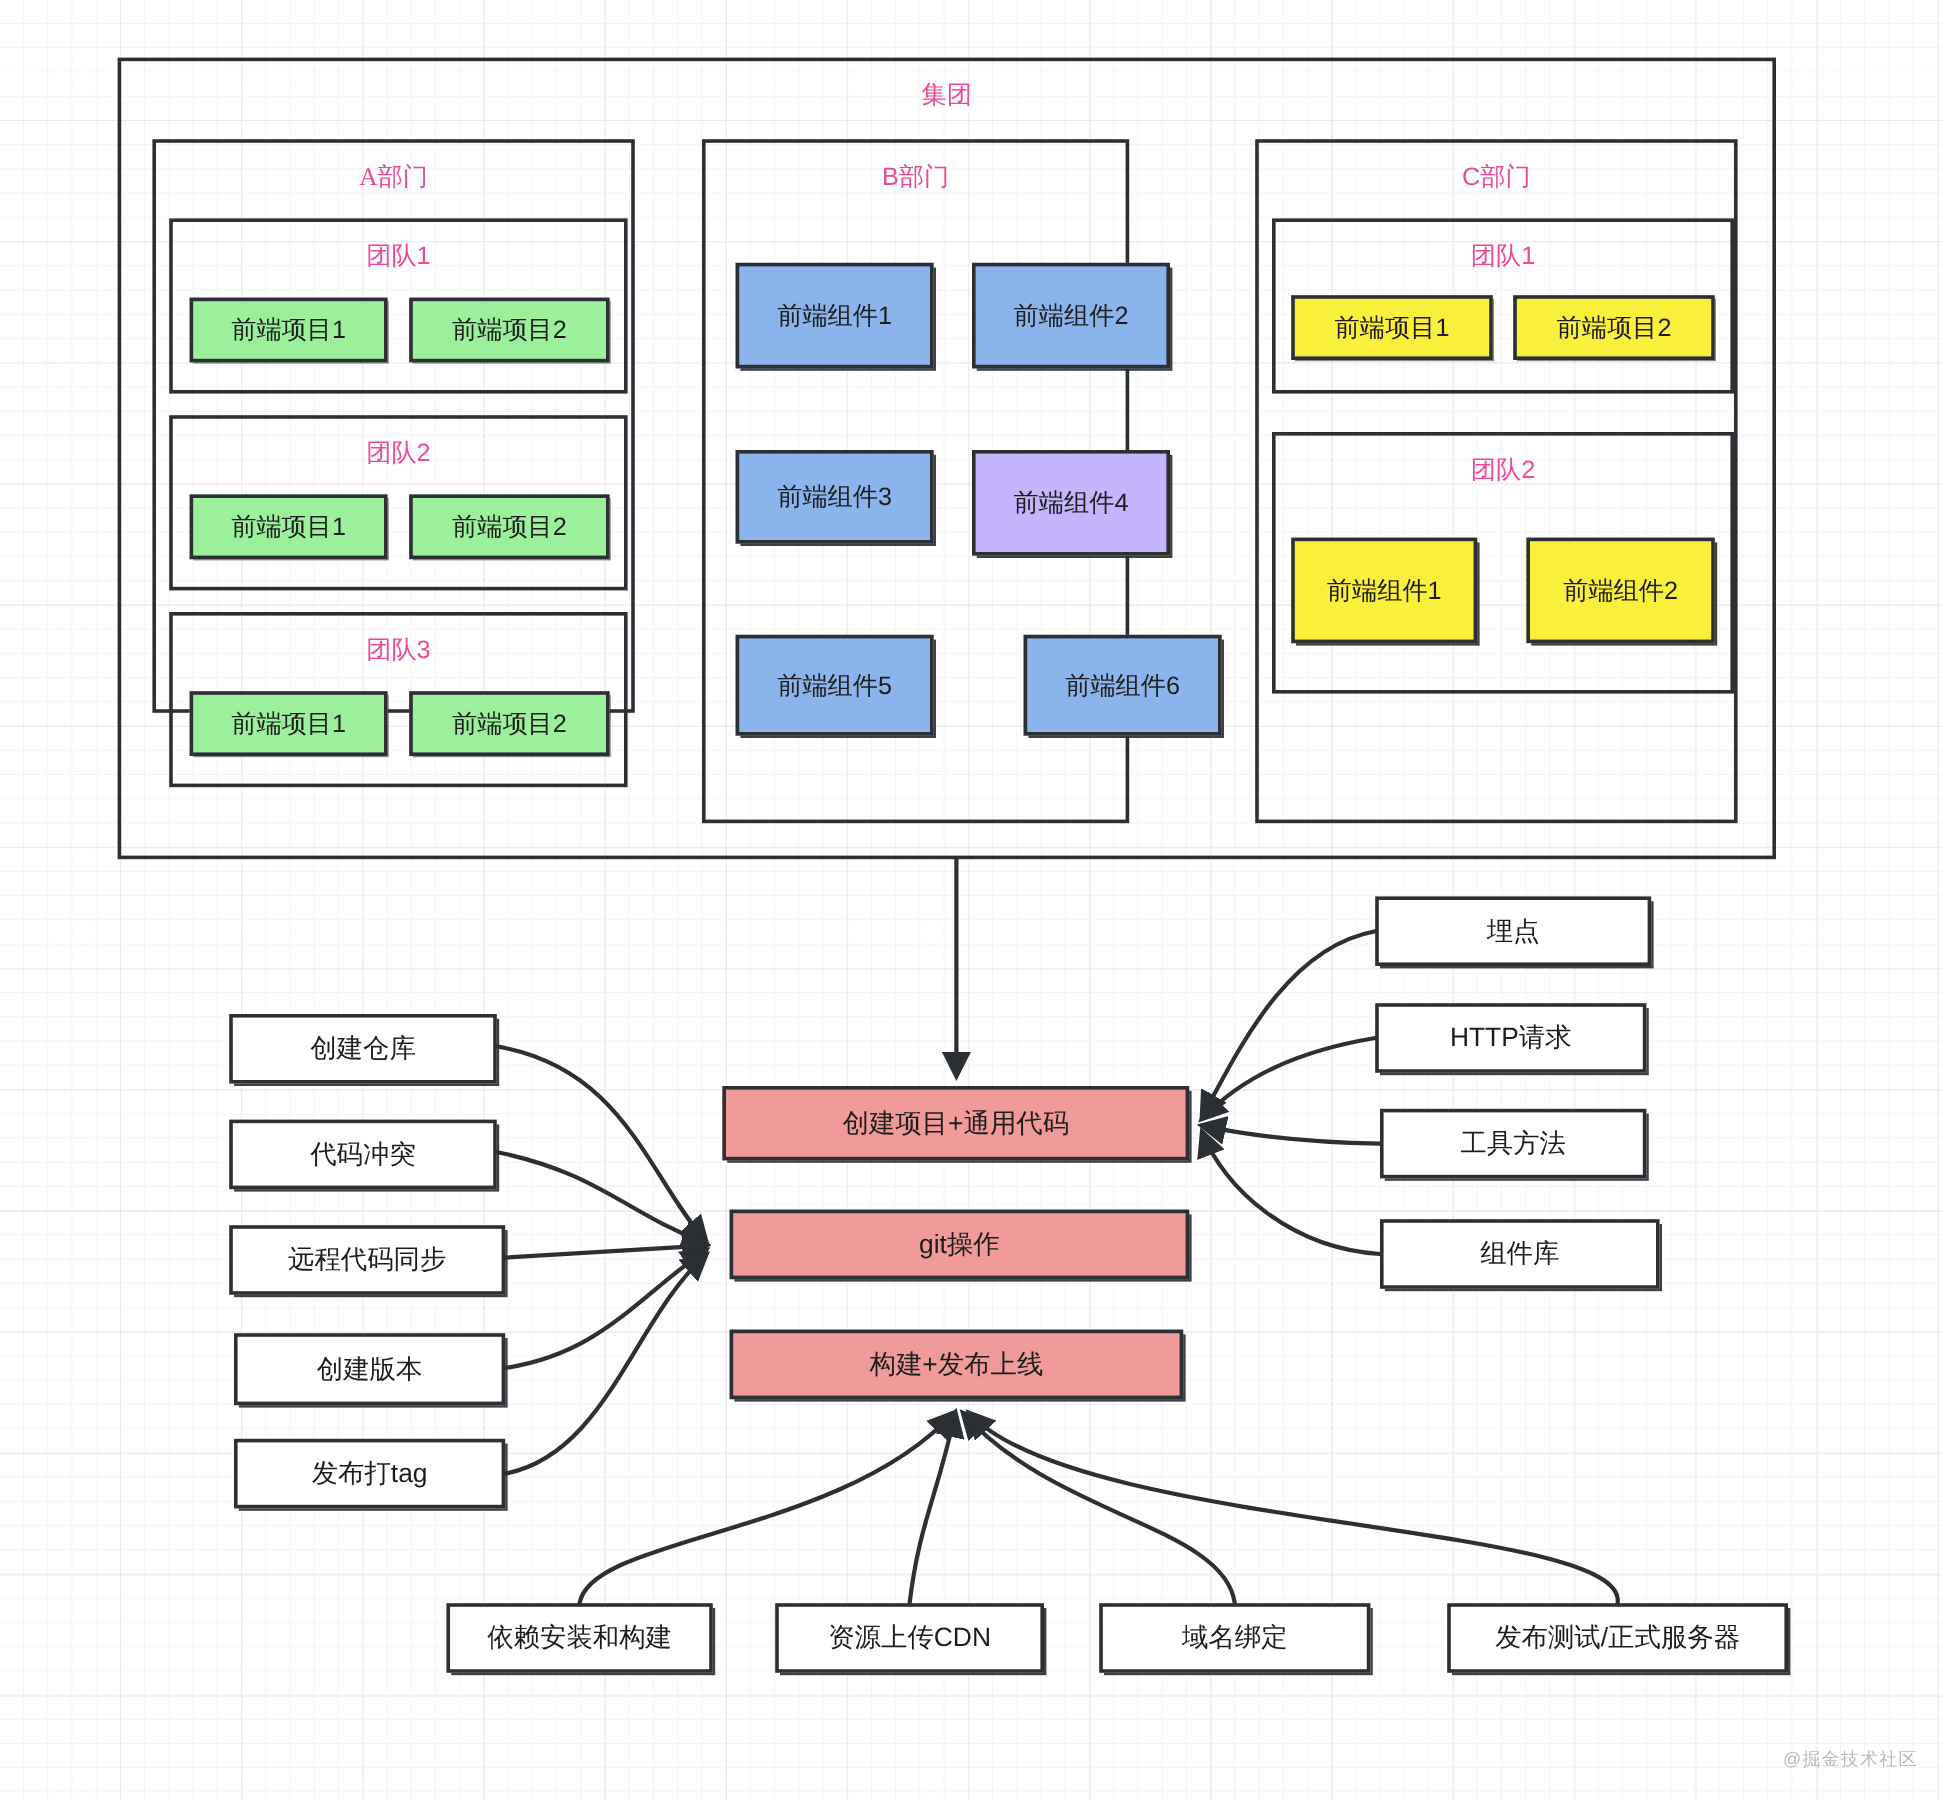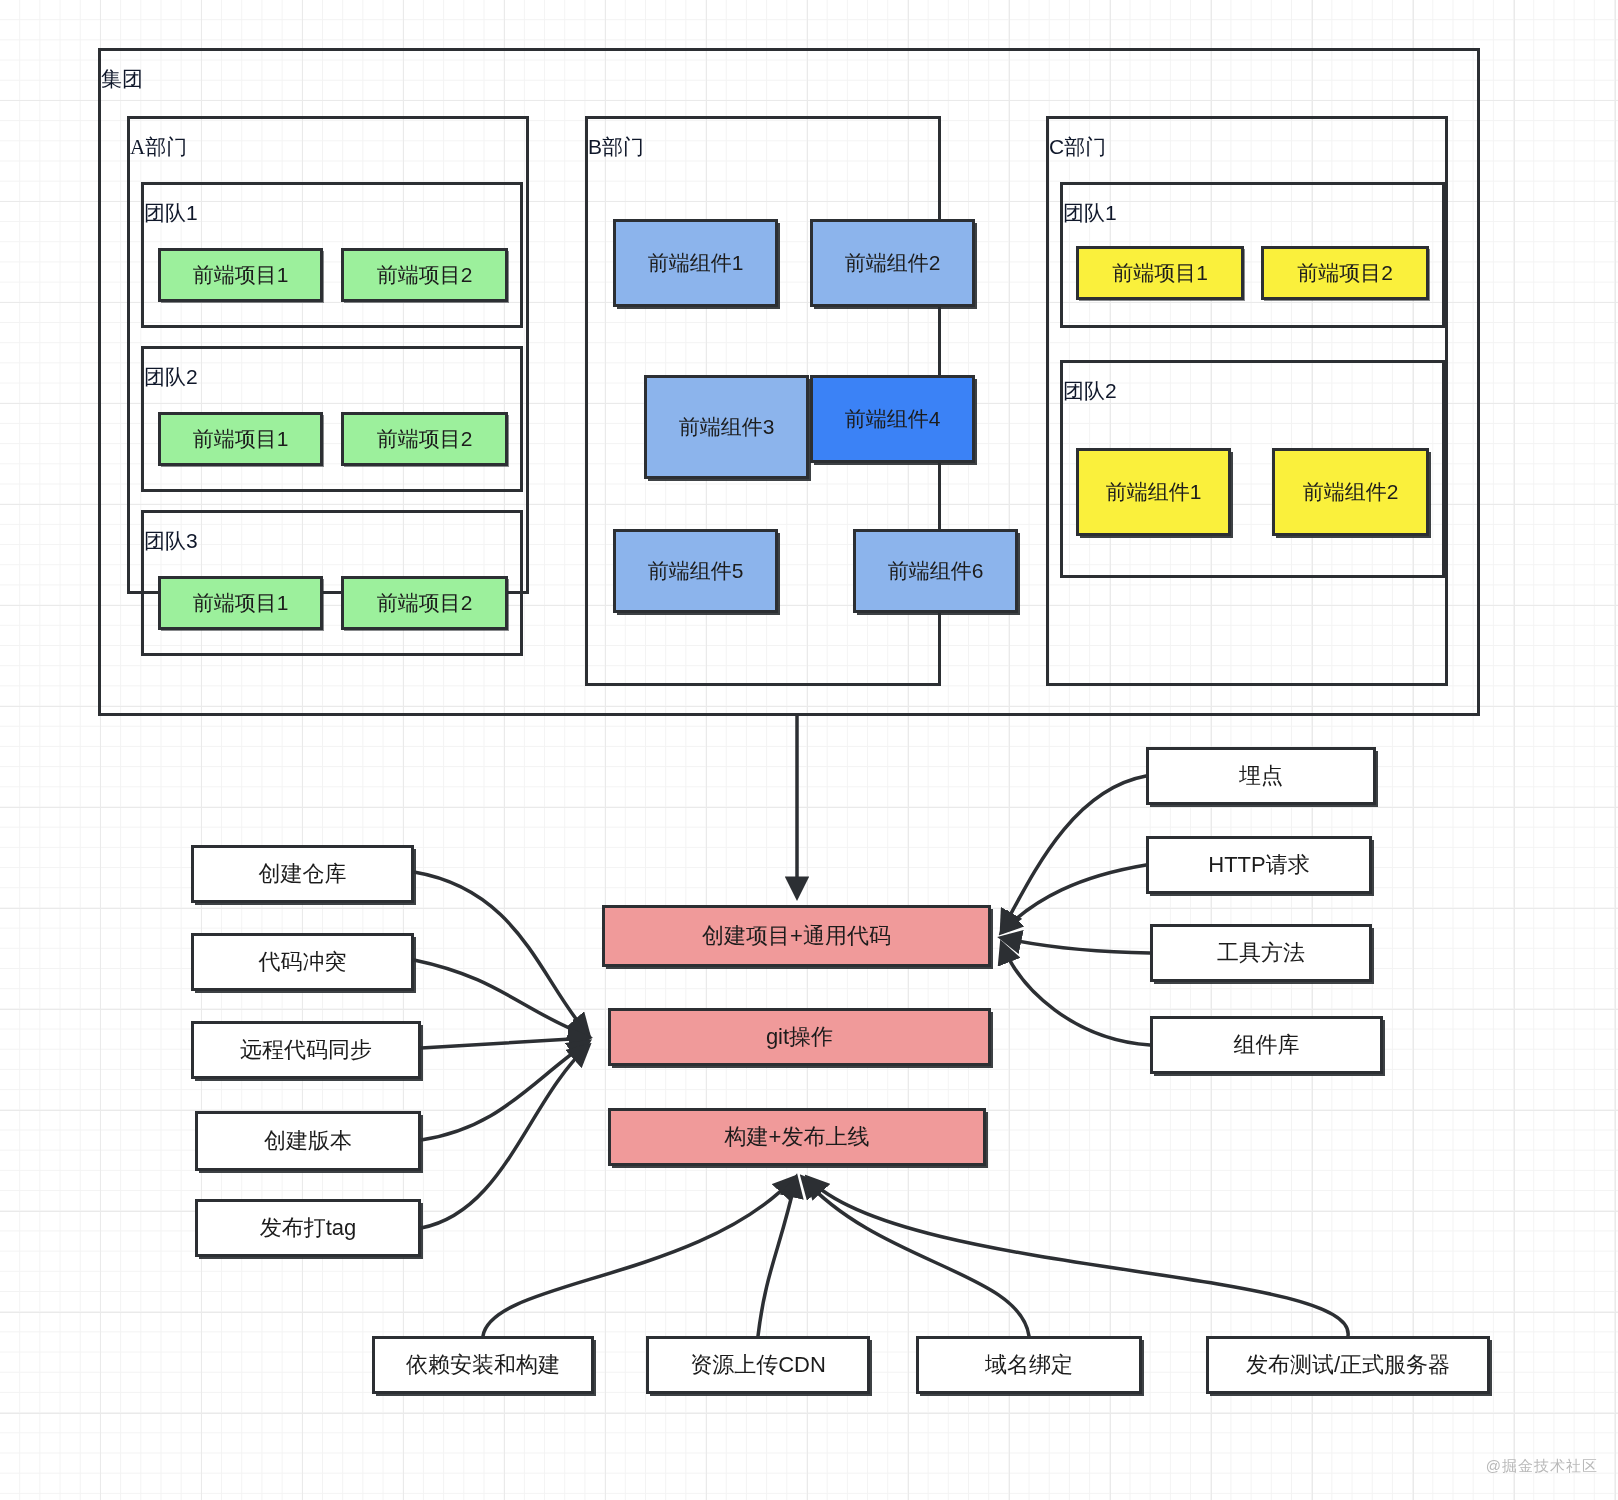--- a/index.html
+++ b/index.html
@@ -23,21 +23,21 @@
     background:#ffffff;
     box-shadow:3px 3px 0 -1px rgba(40,44,48,.9);
   }
   .plainbox{ box-shadow:2px 2px 0 -1px rgba(40,44,48,.55); }
   .container{
     position:absolute;box-sizing:border-box;
     border:3px solid #2c2f33;background:transparent;
   }
   .container > .ctitle{
     position:absolute;left:0;right:0;top:14px;
-    font-size:21px;color:#0f172a;
+    text-align:center;font-size:21px;color:#ec4899;
   }
   svg.edges{position:absolute;left:0;top:0;width:1618px;height:1500px;overflow:visible;pointer-events:none;}
   .wm{
     position:absolute;right:20px;bottom:24px;
     font-size:15px;color:#b9b9b9;letter-spacing:1px;
   }
   .f21{font-size:21px;}
   .f22{font-size:22px;}
   .f23{font-size:23px;}
 </style>
@@ -68,22 +68,22 @@
   <div class="ctitle f21">团队3</div>
 </div>
 <div class="box plainbox f21" style="left:158px;top:576px;width:165px;height:54px;background:#9cf09c;">前端项目1</div>
 <div class="box plainbox f21" style="left:341px;top:576px;width:167px;height:54px;background:#9cf09c;">前端项目2</div>
 
 <div class="container" style="left:585px;top:116px;width:356px;height:570px;">
   <div class="ctitle f21">B部门</div>
 </div>
 <div class="box f21" style="left:613px;top:219px;width:165px;height:88px;background:#8cb4ec;">前端组件1</div>
 <div class="box f21" style="left:810px;top:219px;width:165px;height:88px;background:#8cb4ec;">前端组件2</div>
-<div class="box f21" style="left:613px;top:375px;width:165px;height:104px;background:#8cb4ec;margin-left:31px;">前端组件3</div>
-<div class="box f21" style="left:810px;top:375px;width:165px;height:88px;background:#3b82f6;">前端组件4</div>
+<div class="box f21" style="left:613px;top:375px;width:165px;height:78px;background:#8cb4ec;">前端组件3</div>
+<div class="box f21" style="left:810px;top:375px;width:165px;height:88px;background:#c4b5fd;">前端组件4</div>
 <div class="box f21" style="left:613px;top:529px;width:165px;height:84px;background:#8cb4ec;">前端组件5</div>
 <div class="box f21" style="left:810px;top:529px;width:165px;height:84px;background:#8cb4ec;margin-left:43px;">前端组件6</div>
 
 <div class="container" style="left:1046px;top:116px;width:402px;height:570px;">
   <div class="ctitle f21">C部门</div>
 </div>
 
 <div class="container" style="left:1060px;top:182px;width:385px;height:146px;">
   <div class="ctitle f21">团队1</div>
 </div>

